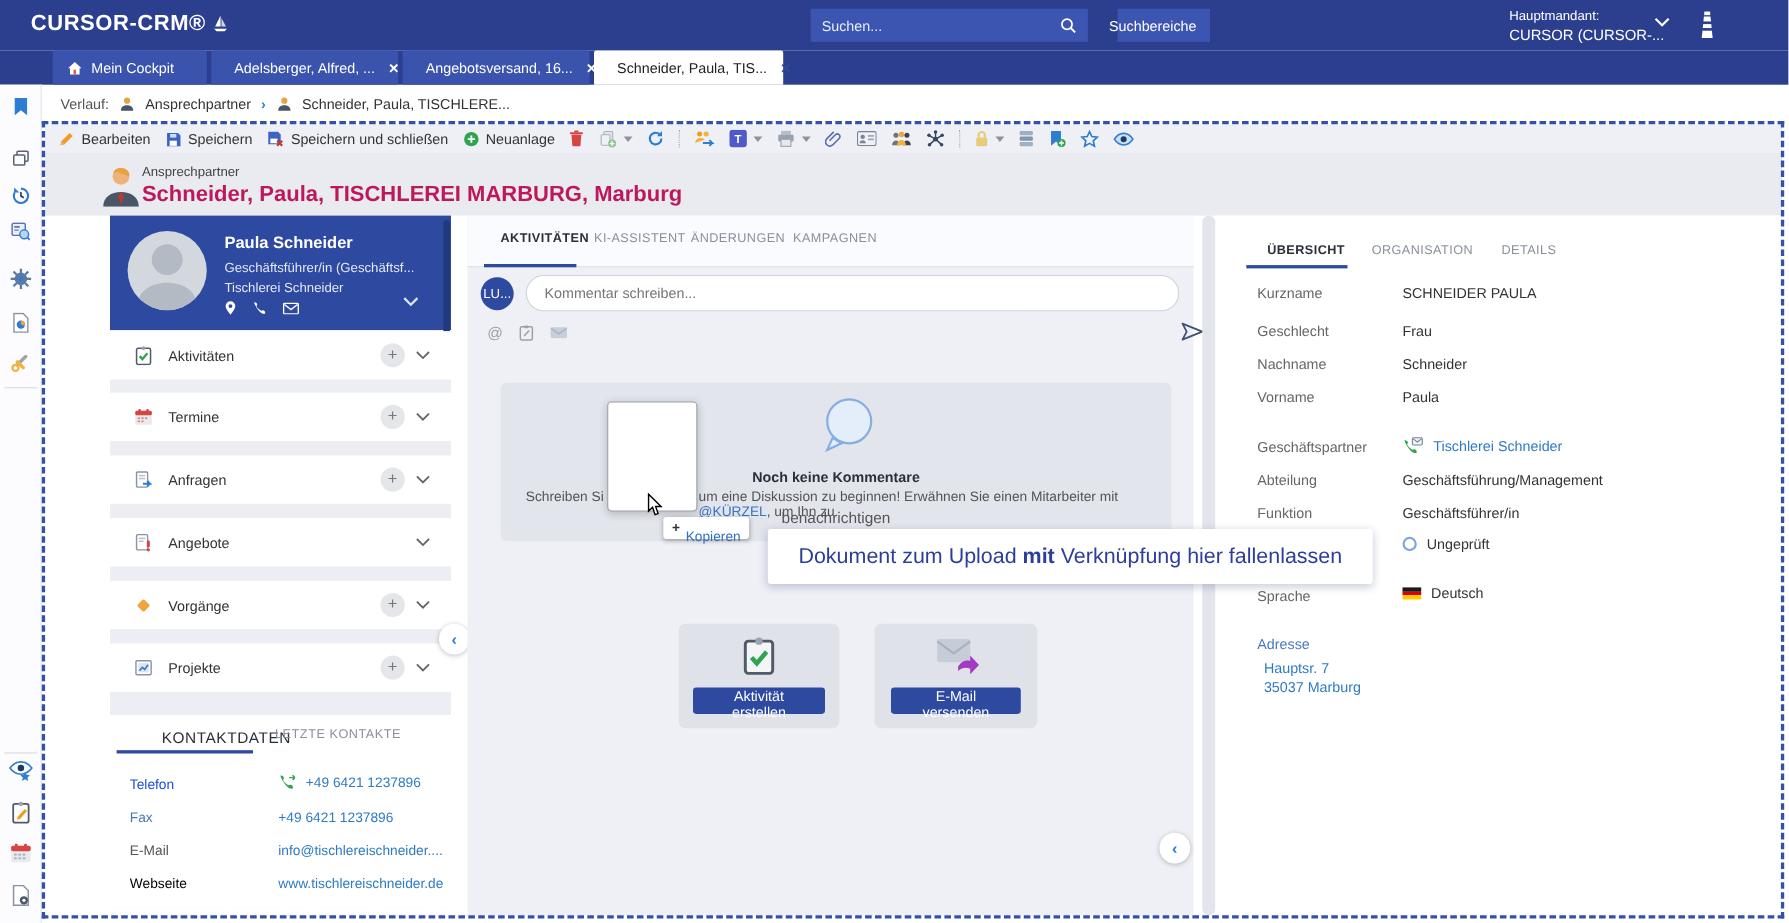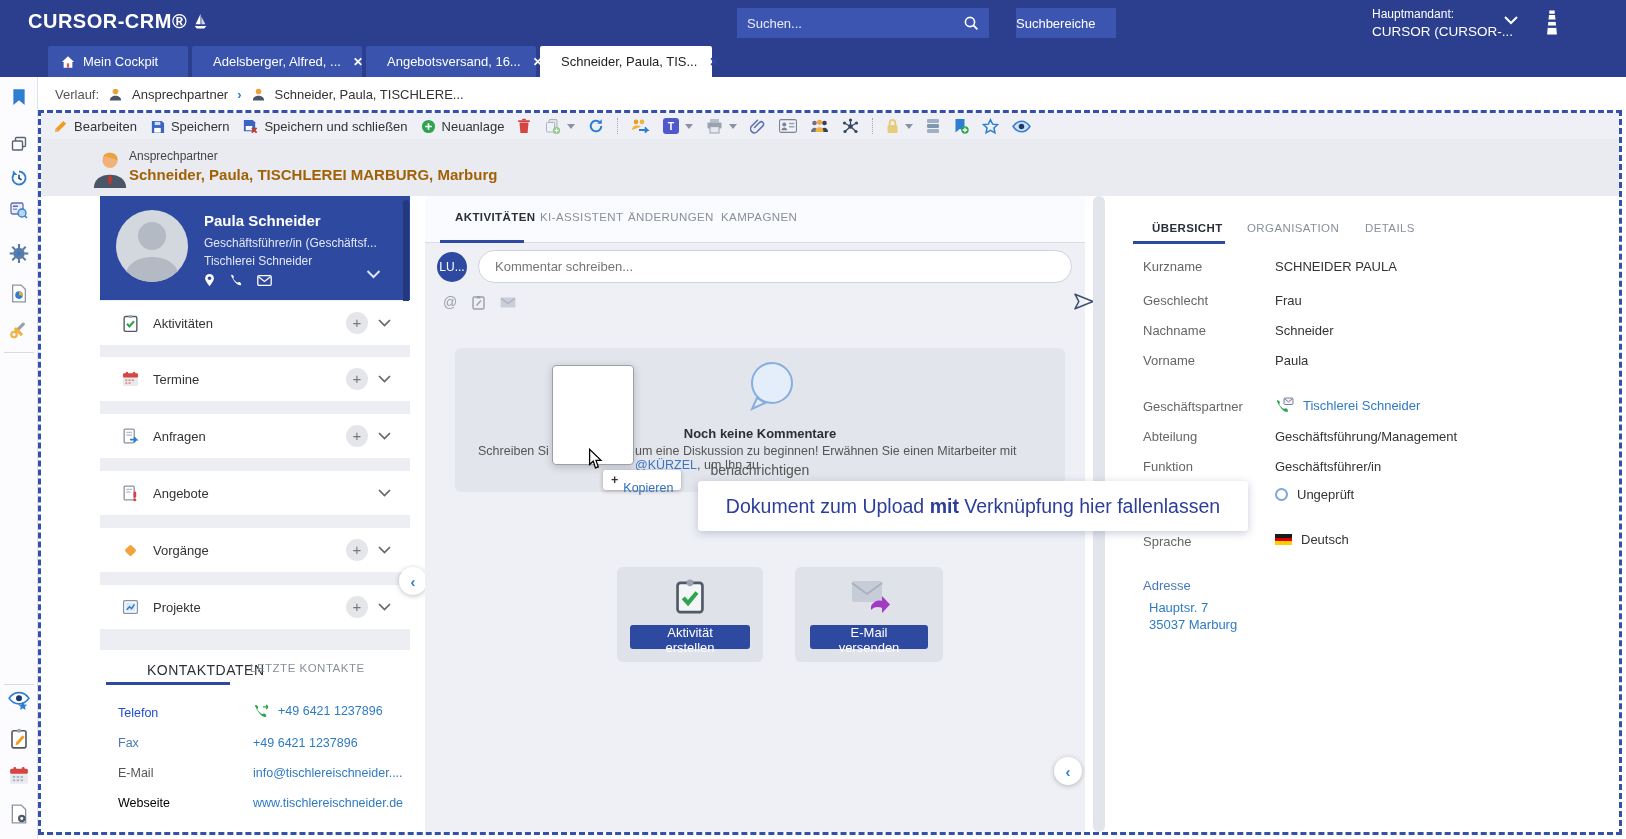--- a/index.html
+++ b/index.html
@@ -7,21 +7,21 @@
   body { font-family:"Liberation Sans", sans-serif; background:#fff; position:relative; font-size:13px; color:#333; }
   svg { display:block; }
 
   
   .topbar { position:absolute; left:0; top:0; width:1626px; height:46px; background:#2c3f8e; z-index:5; }
   .logo { position:absolute; left:28px; top:10px; color:#fff; font-size:20px; font-weight:bold; letter-spacing:.5px; display:flex; align-items:center; gap:6px; }
   .searchbox { position:absolute; left:737px; top:8px; width:252px; height:30px; background:#3c55b1; display:flex; align-items:center; }
   .searchbox input { flex:1; background:transparent; border:0; outline:none; color:#fff; font-size:13px; padding:0 10px; font-family:inherit; }
   .searchbox input::placeholder { color:#e8ecf8; }
   .search-btn { width:36px; height:30px; display:flex; align-items:center; justify-content:center; cursor:pointer; }
-  .scope-btn { position:absolute; left:1016px; top:8px; width:100px; height:30px; background:#3c55b1; color:#fff; display:flex; align-items:center; justify-content:center; gap:20px; cursor:pointer; }
+  .scope-btn { position:absolute; left:1016px; top:8px; width:84px; height:30px; background:#3c55b1; color:#fff; display:flex; align-items:center; justify-content:center; gap:20px; cursor:pointer; }
   .tenant { position:absolute; left:1372px; top:6px; color:#fff; line-height:17px; }
   .tenant .l1 { font-size:12px; }
   .tenant .l2 { font-size:13.5px; }
   .tenant-caret { position:absolute; left:1504px; top:16px; cursor:pointer; }
   .lighthouse { position:absolute; left:1543px; top:9px; }
 
   
   .tabrow { position:absolute; left:0; top:46px; width:1626px; height:31px; background:#2c3f8e; display:flex; padding-left:48px; gap:4px; z-index:5; }
   .tab { height:31px; display:flex; align-items:center; gap:8px; padding:0 13px; background:#3a53ad; color:#fff; font-size:13px; cursor:pointer; border-radius:2px 2px 0 0; white-space:nowrap; }
   .tab.active { background:#fff; color:#222; }
@@ -42,21 +42,21 @@
 
   
   .content-bg { position:absolute; left:41px; top:139px; width:1579px; height:695px; background:#fff; z-index:1; }
   .toolbar { position:absolute; left:41px; top:113px; width:1579px; height:26px; background:#eef0f5; display:flex; align-items:center; gap:13px; padding-left:12px; z-index:2; color:#333; }
   .tool { display:flex; align-items:center; gap:6px; cursor:pointer; white-space:nowrap; }
   .caret-s { width:0; height:0; border-left:4px solid transparent; border-right:4px solid transparent; border-top:5px solid #8a93a3; }
   .tsep { height:16px; border-left:1px dotted #a7aab3; }
   .record-header { position:absolute; left:41px; top:139px; width:1579px; height:57px; background:#e9ebf1; z-index:2; }
   .rh-avatar { position:absolute; left:50px; top:9px; }
   .rh-type { position:absolute; left:88px; top:10px; font-size:12px; color:#444; }
-  .rh-title { position:absolute; left:88px; top:27px; font-size:15px; font-weight:bold; color:#a16207; }
+  .rh-title { position:absolute; left:88px; top:27px; font-size:20px; font-weight:bold; color:#be185d; }
 
   
   .left-panel { position:absolute; left:100px; top:196px; width:310px; height:629px; background:#eceef3; z-index:3; }
   .pcard { position:absolute; left:0; top:0; width:310px; height:104px; background:#2e49a0; color:#fff; }
   .pcard .avatar { position:absolute; left:16px; top:14px; width:72px; height:72px; border-radius:50%; background:#d3d7de; overflow:hidden; }
   .pcard .nm { position:absolute; left:104px; top:16px; font-size:15px; font-weight:bold; }
   .pcard .rl { position:absolute; left:104px; top:40px; font-size:12px; color:#e3e8f6; }
   .pcard .cp { position:absolute; left:104px; top:58px; font-size:12px; color:#e3e8f6; }
   .pcard .ics { position:absolute; left:104px; top:77px; display:flex; gap:14px; align-items:center; }
   .pcard .chev { position:absolute; left:266px; top:74px; cursor:pointer; }

